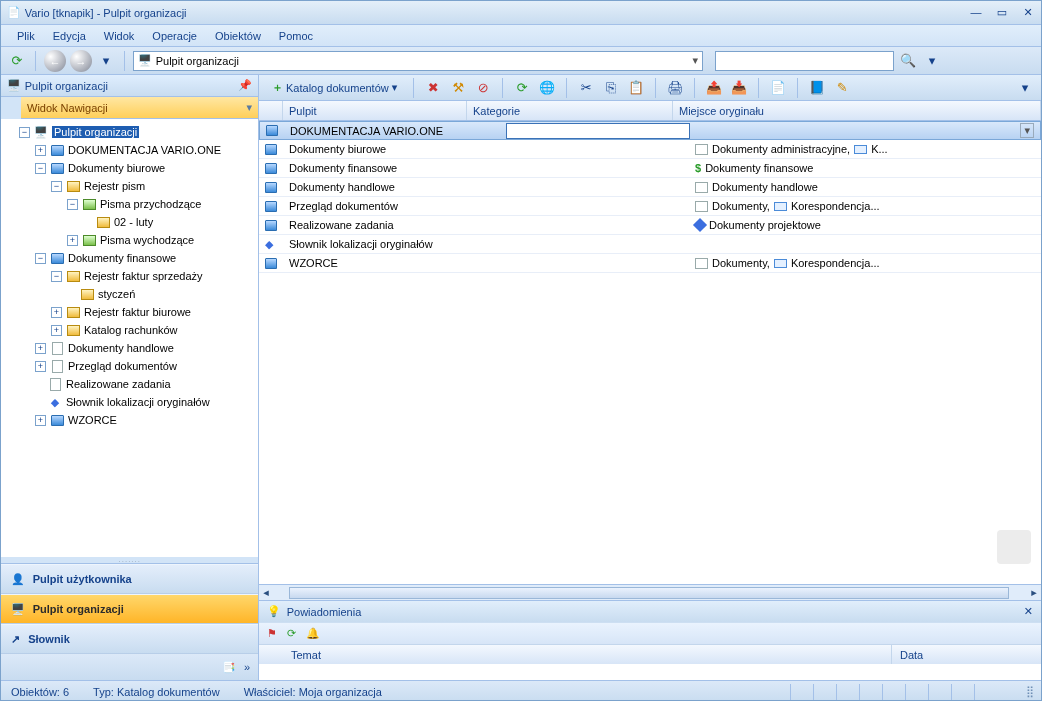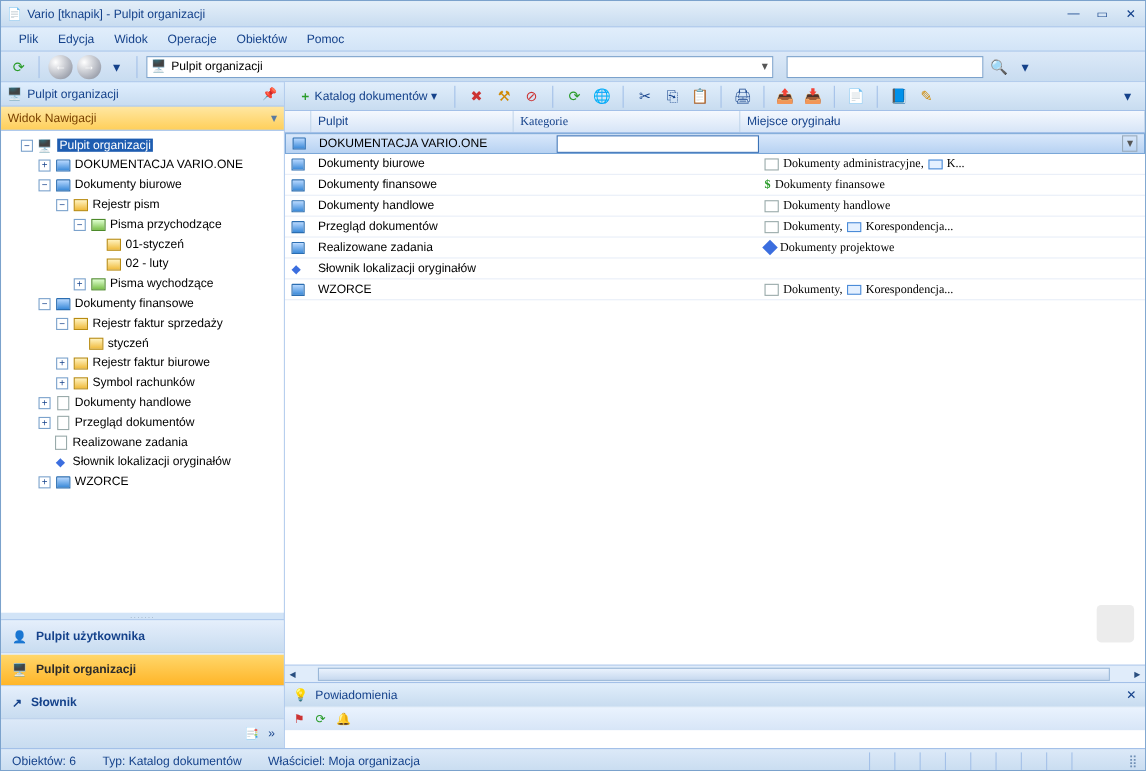--- a/index.html
+++ b/index.html
@@ -24,21 +24,21 @@
 .search-box { flex:0 0 110px; height:20px; border:1px solid #7ba2cc; background:#fff; margin-left:8px; }
 .tb-icon { width:20px; height:20px; display:inline-flex; align-items:center; justify-content:center; font-size:13px; }
 
 
 .body-area { display:flex; height:calc(701px - 24px - 22px - 28px - 22px); }
 .left-pane { width:258px; background:#d2e4f7; border-right:1px solid #a3c0e8; display:flex; flex-direction:column; }
 .right-pane { flex:1; display:flex; flex-direction:column; background:#fff; }
 
 
 .panel-head { height:22px; background:linear-gradient(#dfeefe,#c8dcf0); display:flex; align-items:center; padding:0 6px; color:#15428b; border-bottom:1px solid #a3c0e8; }
-.panel-head.orange { background:linear-gradient(#ffe7a2,#ffcf5a); color:#7a4100; }
+.panel-head.orange { background:linear-gradient(#ffe7a2,#ffcf5a); color:#7a4100;margin-left:20px; }
 .panel-head .pin { margin-left:auto; color:#5a7aa0; }
 
 
 .tree-wrap { flex:1; background:#fff; overflow:auto; padding:4px 0; }
 .tree-item { display:flex; align-items:center; height:18px; color:#000; white-space:nowrap; }
 .tree-item .tog { width:11px; height:11px; border:1px solid #7ba2cc; background:#fff; display:inline-flex; align-items:center; justify-content:center; font-size:9px; line-height:1; color:#15428b; margin-right:3px; }
 .tree-item .sp { display:inline-block; }
 .tree-item .ico { width:16px; height:16px; margin-right:3px; display:inline-flex; align-items:center; justify-content:center; }
 .tree-item.selected > .label { background:#1e5db1; color:#fff; padding:0 2px; }
 
@@ -56,21 +56,21 @@
 
 .content-toolbar { height:26px; background:linear-gradient(#e1eefb,#c8dcf0); display:flex; align-items:center; padding:0 6px; gap:5px; border-bottom:1px solid #a3c0e8; }
 .content-toolbar .btn-txt { display:flex; align-items:center; gap:3px; padding:1px 6px; border:1px solid transparent; }
 
 
 .grid-head { height:20px; background:linear-gradient(#f4f8fe,#d7e5f7); display:flex; border-bottom:1px solid #a3c0e8; }
 .grid-head .col { border-right:1px solid #c3d6ec; display:flex; align-items:center; padding:0 6px; color:#15428b; }
 .c-ico { width:24px; }
 .c-name { width:222px; }
 .c-sym { width:184px; }
-.c-kat { width:206px;font-family:Liberation Serif, serif; }
+.c-kat { width:206px; }
 .c-mie { flex:1; }
 
 .grid-body { flex:1; overflow:auto; background:#fff; position:relative; }
 .grid-row { height:19px; display:flex; align-items:center; border-bottom:1px solid #e8eef8; }
 .grid-row .cell { padding:0 6px; display:flex; align-items:center; gap:4px; color:#000; }
 .grid-row.selected { background:linear-gradient(#d9e8fb,#b7d2f2); border:1px solid #7aa7d8; }
 .grid-row.selected .cell.sym { border:1px solid #3b72b7; background:#fff; height:16px; }
 .kat-ico { width:13px; height:11px; background:#fff; border:1px solid #9aa; display:inline-block; }
 .env-ico { width:13px; height:9px; border:1px solid #4b8bd8; background:#e4f0ff; display:inline-block; }
 .diam { width:10px; height:10px; background:#3b6edf; transform:rotate(45deg); display:inline-block; }
@@ -185,27 +185,20 @@
           <span class="ico">
             <span class="folder-grn"></span>
           </span>
           <span class="label">Pisma przychodzące</span>
         </div>
       <div class="tree-item">
           <span class="sp" style="width:94px"></span>
           <span class="ico">
             <span class="folder-yel"></span>
           </span>
-          <span class="label">01-styczeń</span>
-        </div>
-      <div class="tree-item">
-          <span class="sp" style="width:94px"></span>
-          <span class="ico">
-            <span class="folder-yel"></span>
-          </span>
           <span class="label">02 - luty</span>
         </div>
       <div class="tree-item">
           <span class="sp" style="width:66px"></span>
           <span class="tog">+</span>
           <span class="ico">
             <span class="folder-grn"></span>
           </span>
           <span class="label">Pisma wychodzące</span>
         </div>
@@ -239,21 +232,21 @@
             <span class="folder-yel"></span>
           </span>
           <span class="label">Rejestr faktur biurowe</span>
         </div>
       <div class="tree-item">
           <span class="sp" style="width:50px"></span>
           <span class="tog">+</span>
           <span class="ico">
             <span class="folder-yel"></span>
           </span>
-          <span class="label">Symbol rachunków</span>
+          <span class="label">Katalog rachunków</span>
         </div>
       <div class="tree-item">
           <span class="sp" style="width:34px"></span>
           <span class="tog">+</span>
           <span class="ico">
             <span class="doc-i"></span>
           </span>
           <span class="label">Dokumenty handlowe</span>
         </div>
       <div class="tree-item">
@@ -448,20 +441,25 @@
     <div class="notif-head">
       <span>💡</span>
       <span style="margin-left:6px">Powiadomienia</span>
       <span class="x">✕</span>
     </div>
     <div class="notif-tbar">
       <span style="color:#c33">⚑</span>
       <span style="color:#2a9c2a">⟳</span>
       <span style="color:#d0a000">🔔</span>
     </div>
+    <div class="notif-cols">
+      <div class="col" style="width:24px"></div>
+      <div class="col" style="flex:1">Temat</div>
+      <div class="col" style="width:150px;border-left:1px solid #c3d6ec">Data</div>
+    </div>
     <div class="notif-body"></div>
   </div>
 </div>
 
 <div class="statusbar">
   <span>Obiektów: 6</span>
   <span>Typ: Katalog dokumentów</span>
   <span>Właściciel: Moja organizacja</span>
   <div class="cells">
       <span></span>

